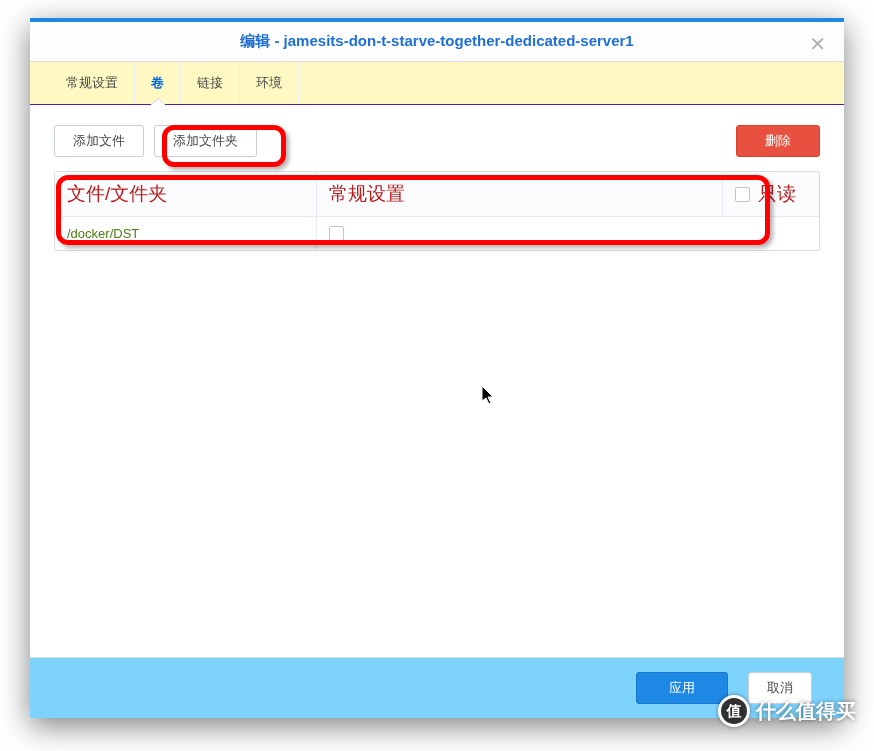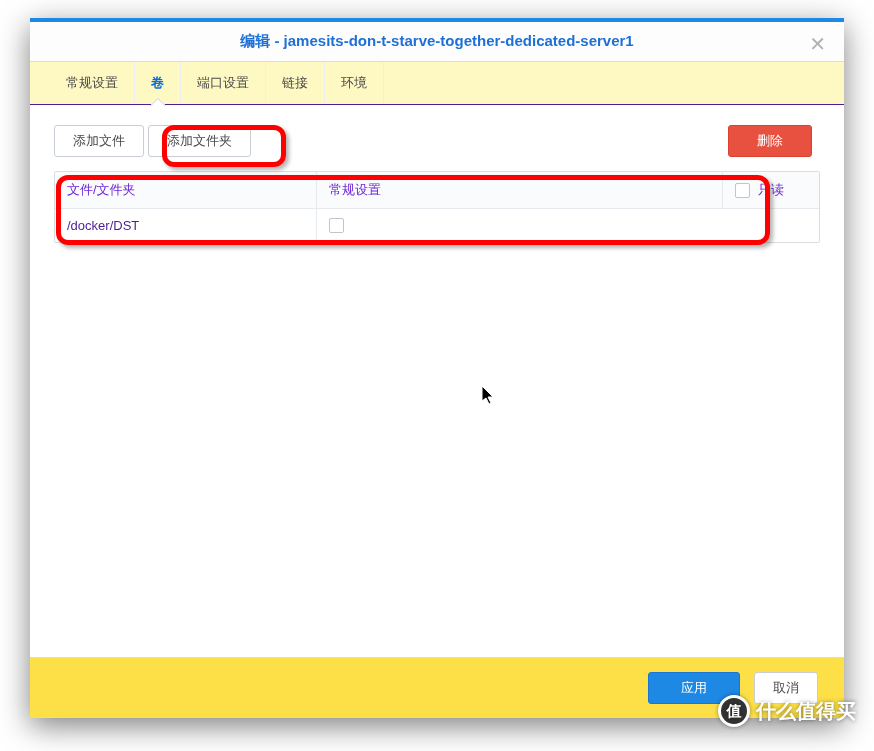--- a/index.html
+++ b/index.html
@@ -88,52 +88,52 @@
       margin-bottom: 14px;
     }
     .btn {
       padding: 6px 18px;
       font-size: 13px;
       border: 1px solid #c9ced6;
       background: #fff;
       border-radius: 3px;
       cursor: pointer;
       color: #4a4a4a;
-      margin-right: 4px;
+      margin-right: 10px;
     }
     .btn-danger {
       background: #e8513f;
       border-color: #d9402e;
       color: #fff;
       margin-left: auto;
-      margin-right: 8px;
+      margin-right: 0;
       padding: 6px 28px;
     }
     .btn-primary {
       background: #1e88e5;
       border-color: #1976d2;
       color: #fff;
       padding: 6px 32px;
     }
     .table {
       border: 1px solid #d9dde2;
       border-radius: 2px;
       overflow: hidden;
     }
     .table-header, .table-row {
       display: flex;
       border-bottom: 1px solid #e6e9ed;
     }
     .table-row:last-child { border-bottom: none; }
     .table-header {
       background: #fafbfc;
-      color: #6d28d9;
-      font-size: 13px;
-    }
-    .table-row { color: #4c1d95; font-size: 13px; }
+      color: #b91c1c;
+      font-size: 19px;
+    }
+    .table-row { color: #4d7c0f; font-size: 13px; }
     .cell {
       padding: 9px 12px;
       border-right: 1px solid #e6e9ed;
       display: flex;
       align-items: center;
     }
     .cell:last-child { border-right: none; }
     .col-path { flex: 0 0 262px; }
     .col-mount { flex: 1; }
     .col-check { flex: 0 0 96px; justify-content: flex-start; gap: 8px; }
@@ -144,21 +144,21 @@
       background: #fff;
       border-radius: 2px;
       display: inline-block;
     }
     .footer {
       border-top: 1px solid #d9dde2;
       padding: 14px 22px;
       display: flex;
       justify-content: flex-end;
       gap: 10px;
-      background: #fde047;
+      background: #7dd3fc;
     }
     .highlight-box {
       position: absolute;
       border: 5px solid #ff0000;
       border-radius: 12px;
       pointer-events: none;
       box-shadow: 3px 3px 4px rgba(0,0,0,0.3);
     }
     .hl1 { left: 162px; top: 125px; width: 124px; height: 42px; }
     .hl2 { left: 56px; top: 175px; width: 714px; height: 70px; }
@@ -201,21 +201,20 @@
 
 <div class="dialog">
   <div class="title-bar">
     <span class="title-text">编辑 - jamesits-don-t-starve-together-dedicated-server1</span>
     <span class="close-btn">✕</span>
   </div>
 
   <div class="tabs">
     <div class="tab">常规设置</div>
     <div class="tab active">卷</div>
-    <div class="tab">端口设置</div>
     <div class="tab">链接</div>
     <div class="tab">环境</div>
   </div>
 
   <div class="content">
     <div class="toolbar">
       <button class="btn">添加文件</button>
       <button class="btn">添加文件夹</button>
       <button class="btn btn-danger">删除</button>
     </div>

